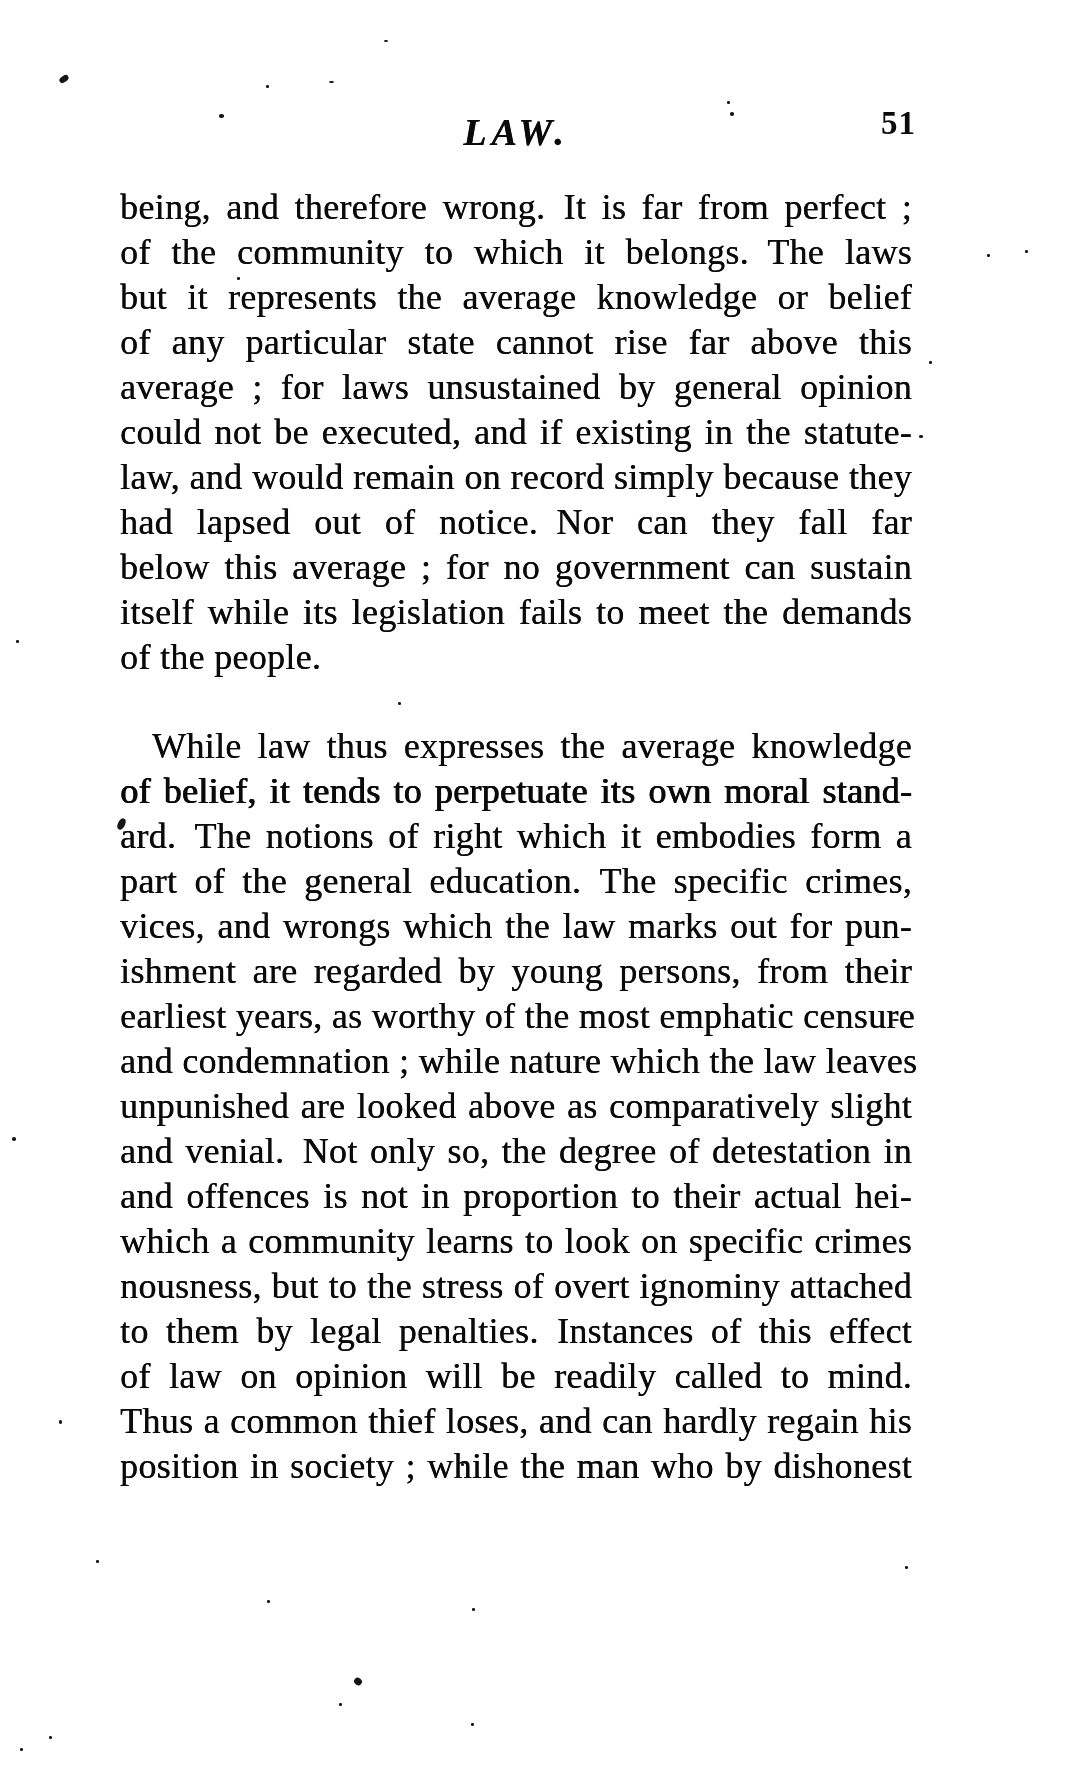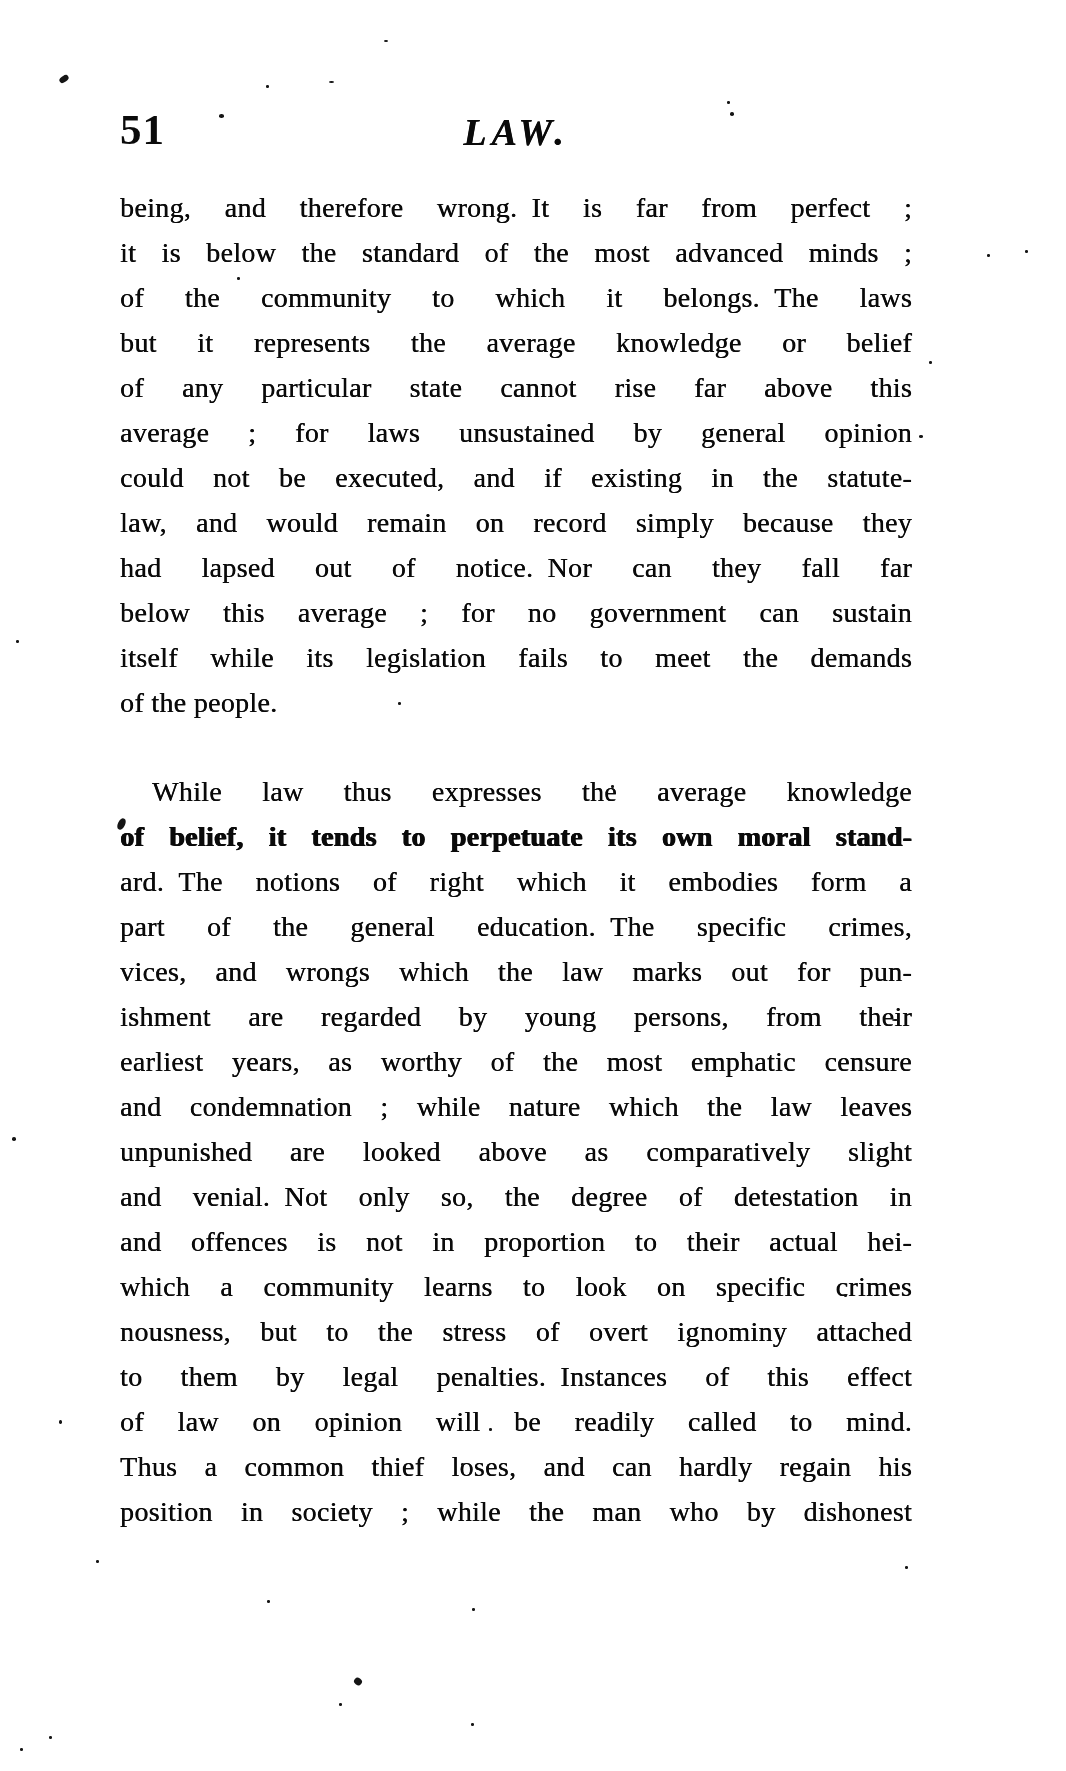--- a/index.html
+++ b/index.html
@@ -18,66 +18,65 @@
     font-style:italic;
     font-weight:bold;
     font-size:38px;
     letter-spacing:5px;
     text-shadow:0.3px 0 0 currentColor;
   }
   .page-number{
     position:absolute;
     top:105px;
     left:120px;width:796px;
-    font-size:43px;
+    text-align:right;
+    font-size:33px;
     font-weight:bold;
     letter-spacing:1px;
   }
   .text-block{
     position:absolute;
     left:120px;top:185px;
     width:792px;
-    font-size:28px;
+    font-size:36px;
     letter-spacing:0.3px;
     text-shadow:0.35px 0 0 currentColor;
   }
   .line{
     height:45px;
     line-height:45px;
     text-align:justify;
     text-align-last:justify;
     text-justify:inter-word;
     white-space:nowrap;
   }
   .line.para-last{
     text-align-last:left;
   }
   .line.indent{
     text-indent:32px;
     margin-top:44px;
   }
   .line.heavy{
     text-shadow:0.9px 0 0 currentColor, 0 0.4px 0 currentColor;
-    font-weight:bold;
   }
   .speck{
     position:absolute;
     background:#151515;
     border-radius:45%;
   }
 </style>
 </head>
 <body>
 
 <div class="page">
   <div class="running-head">LAW.</div>
   <div class="page-number">51</div>
   <div class="text-block" id="text-block">
       <div class="line">being, and therefore wrong. It is far from perfect ;</div>
-      <div class="line">it is below the standard of the most advanced minds ;</div>
       <div class="line">of the community to which it belongs. The laws</div>
       <div class="line">but it represents the average knowledge or belief</div>
       <div class="line">of any particular state cannot rise far above this</div>
       <div class="line">average ; for laws unsustained by general opinion</div>
       <div class="line">could not be executed, and if existing in the statute-</div>
       <div class="line">law, and would remain on record simply because they</div>
       <div class="line">had lapsed out of notice. Nor can they fall far</div>
       <div class="line">below this average ; for no government can sustain</div>
       <div class="line">itself while its legislation fails to meet the demands</div>
       <div class="line para-last">of the people.</div>

